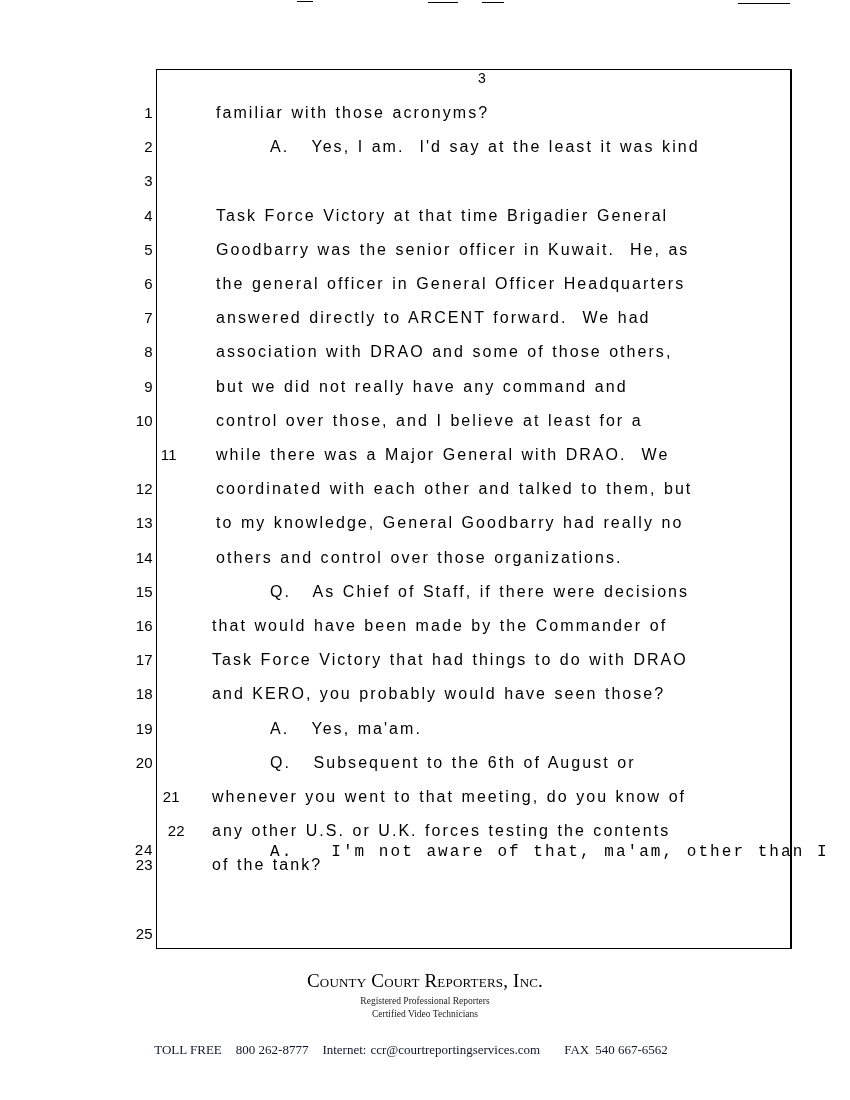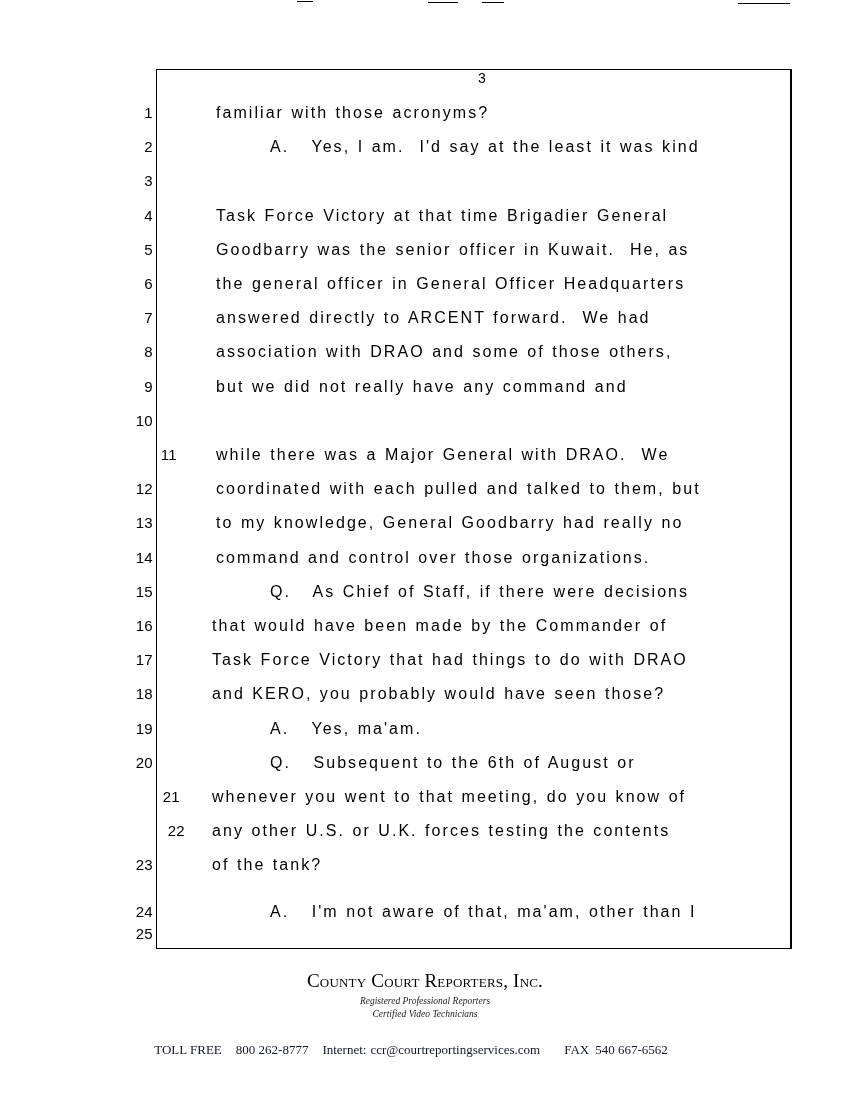--- a/index.html
+++ b/index.html
@@ -82,21 +82,20 @@
       font-size: 19px;
       font-variant: small-caps;
       letter-spacing: 0.2px;
     }
     .footer-sub {
       position: absolute;
       left: 0;
       width: 850px;
       text-align: center;
       font-family: "Liberation Serif", serif;
-      font-style: italic;
       font-size: 9.5px;
       color: #222;
     }
     .footer-contact {
       position: absolute;
       left: 148px;
       top: 1026px;
       font-family: "Liberation Serif", serif;
       font-size: 13px;
       white-space: pre;
@@ -147,36 +146,37 @@
     <div class="line-row" style="top: 343.4px;">
       <span class="line-num">8</span>
       <span class="line-text">association with DRAO and some of those others,</span>
     </div>
     <div class="line-row" style="top: 377.6px;">
       <span class="line-num">9</span>
       <span class="line-text">but we did not really have any command and</span>
     </div>
     <div class="line-row" style="top: 411.8px;">
       <span class="line-num">10</span>
+      <span class="line-text">control over those, and I believe at least for a</span>
     </div>
     <div class="line-row" style="top: 446px; padding-left: 24px;">
       <span class="line-num">11</span>
       <span class="line-text">while there was a Major General with DRAO.  We</span>
     </div>
     <div class="line-row" style="top: 480.2px;">
       <span class="line-num">12</span>
-      <span class="line-text">coordinated with each pulled and talked to them, but</span>
+      <span class="line-text">coordinated with each other and talked to them, but</span>
     </div>
     <div class="line-row" style="top: 514.4px;">
       <span class="line-num">13</span>
       <span class="line-text">to my knowledge, General Goodbarry had really no</span>
     </div>
     <div class="line-row" style="top: 548.6px;">
       <span class="line-num">14</span>
-      <span class="line-text">command and control over those organizations.</span>
+      <span class="line-text">others and control over those organizations.</span>
     </div>
     <div class="line-row" style="top: 582.8px;">
       <span class="line-num">15</span>
       <span class="line-text indent">Q.   As Chief of Staff, if there were decisions</span>
     </div>
     <div class="line-row" style="top: 617px;">
       <span class="line-num">16</span>
       <span class="line-text shift">that would have been made by the Commander of</span>
     </div>
     <div class="line-row" style="top: 651.2px;">
@@ -200,21 +200,21 @@
       <span class="line-text shift">whenever you went to that meeting, do you know of</span>
     </div>
     <div class="line-row" style="top: 822.2px; padding-left: 32px;">
       <span class="line-num">22</span>
       <span class="line-text shift">any other U.S. or U.K. forces testing the contents</span>
     </div>
     <div class="line-row" style="top: 856.4px;">
       <span class="line-num">23</span>
       <span class="line-text shift">of the tank?</span>
     </div>
-    <div class="line-row" style="top: 903px;">
+    <div class="line-row" style="top: 843px; font-family: Liberation Mono, monospace;">
       <span class="line-num">24</span>
       <span class="line-text indent">A.   I'm not aware of that, ma'am, other than I</span>
     </div>
     <div class="line-row" style="top: 924.8px;">
       <span class="line-num">25</span>
     </div>
   </div>
 
 <div class="footer-company">County Court Reporters, Inc.</div>
 <div class="footer-sub" style="top:996px;">Registered Professional Reporters</div>

